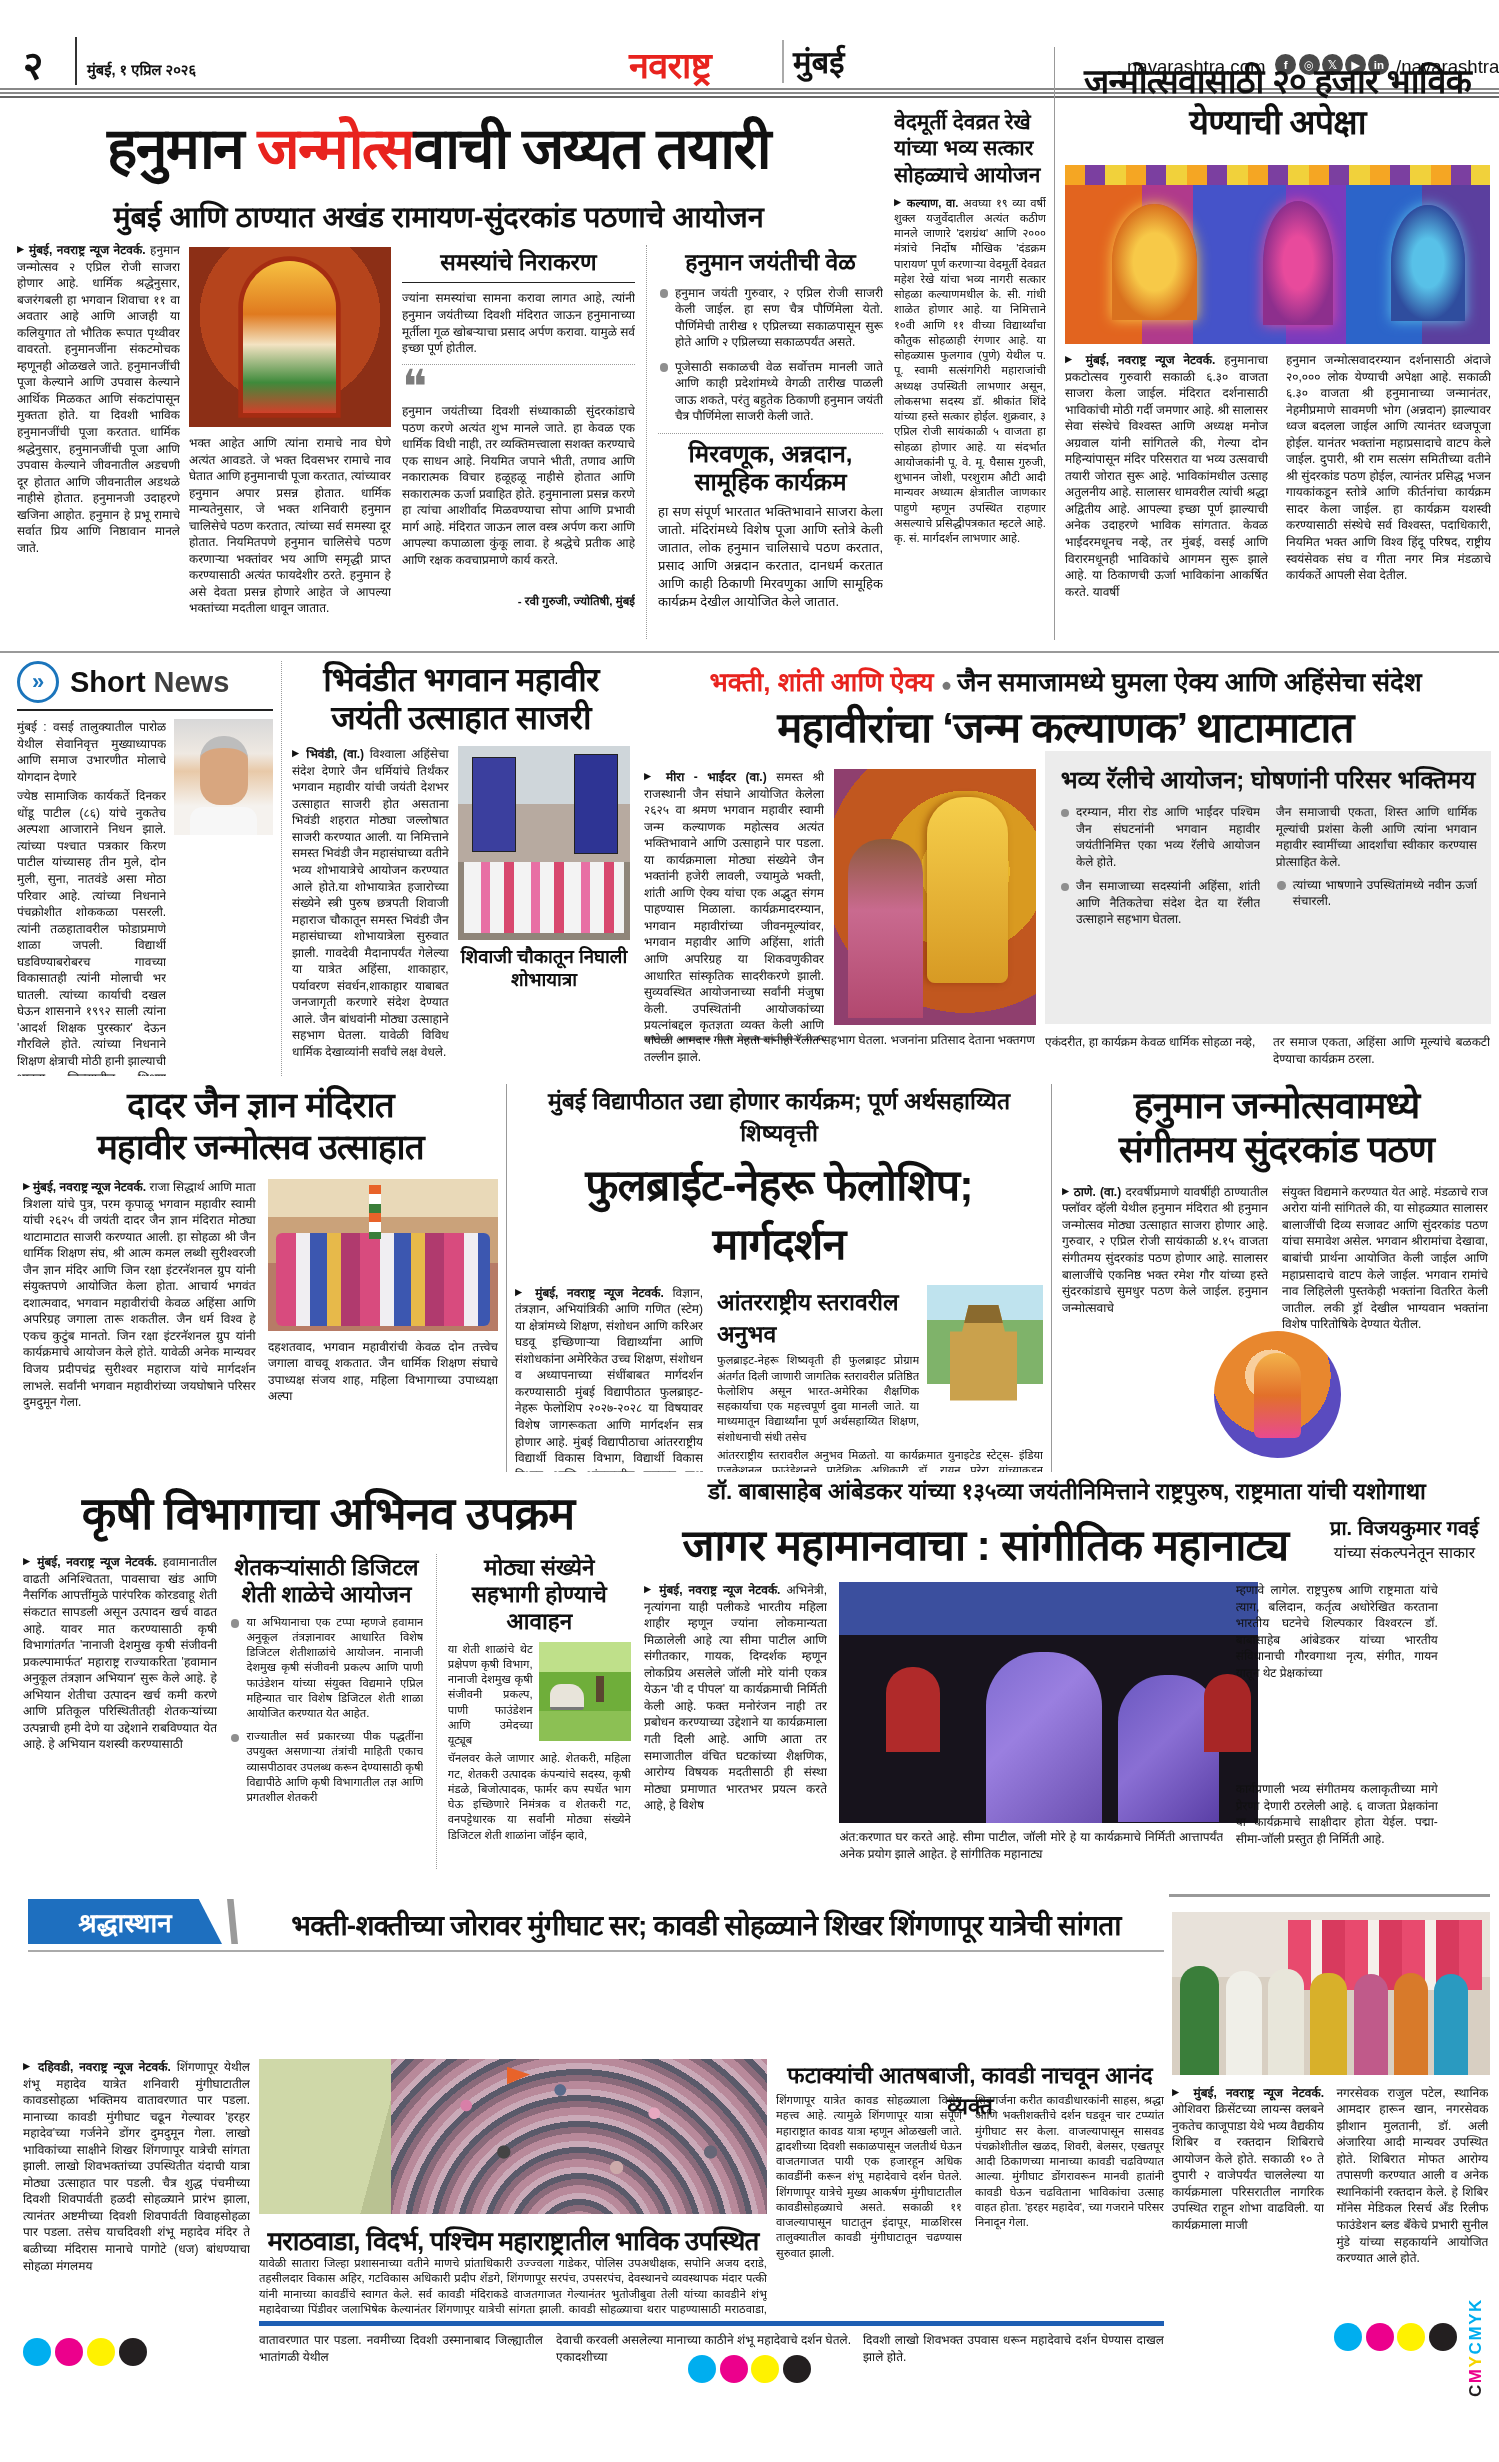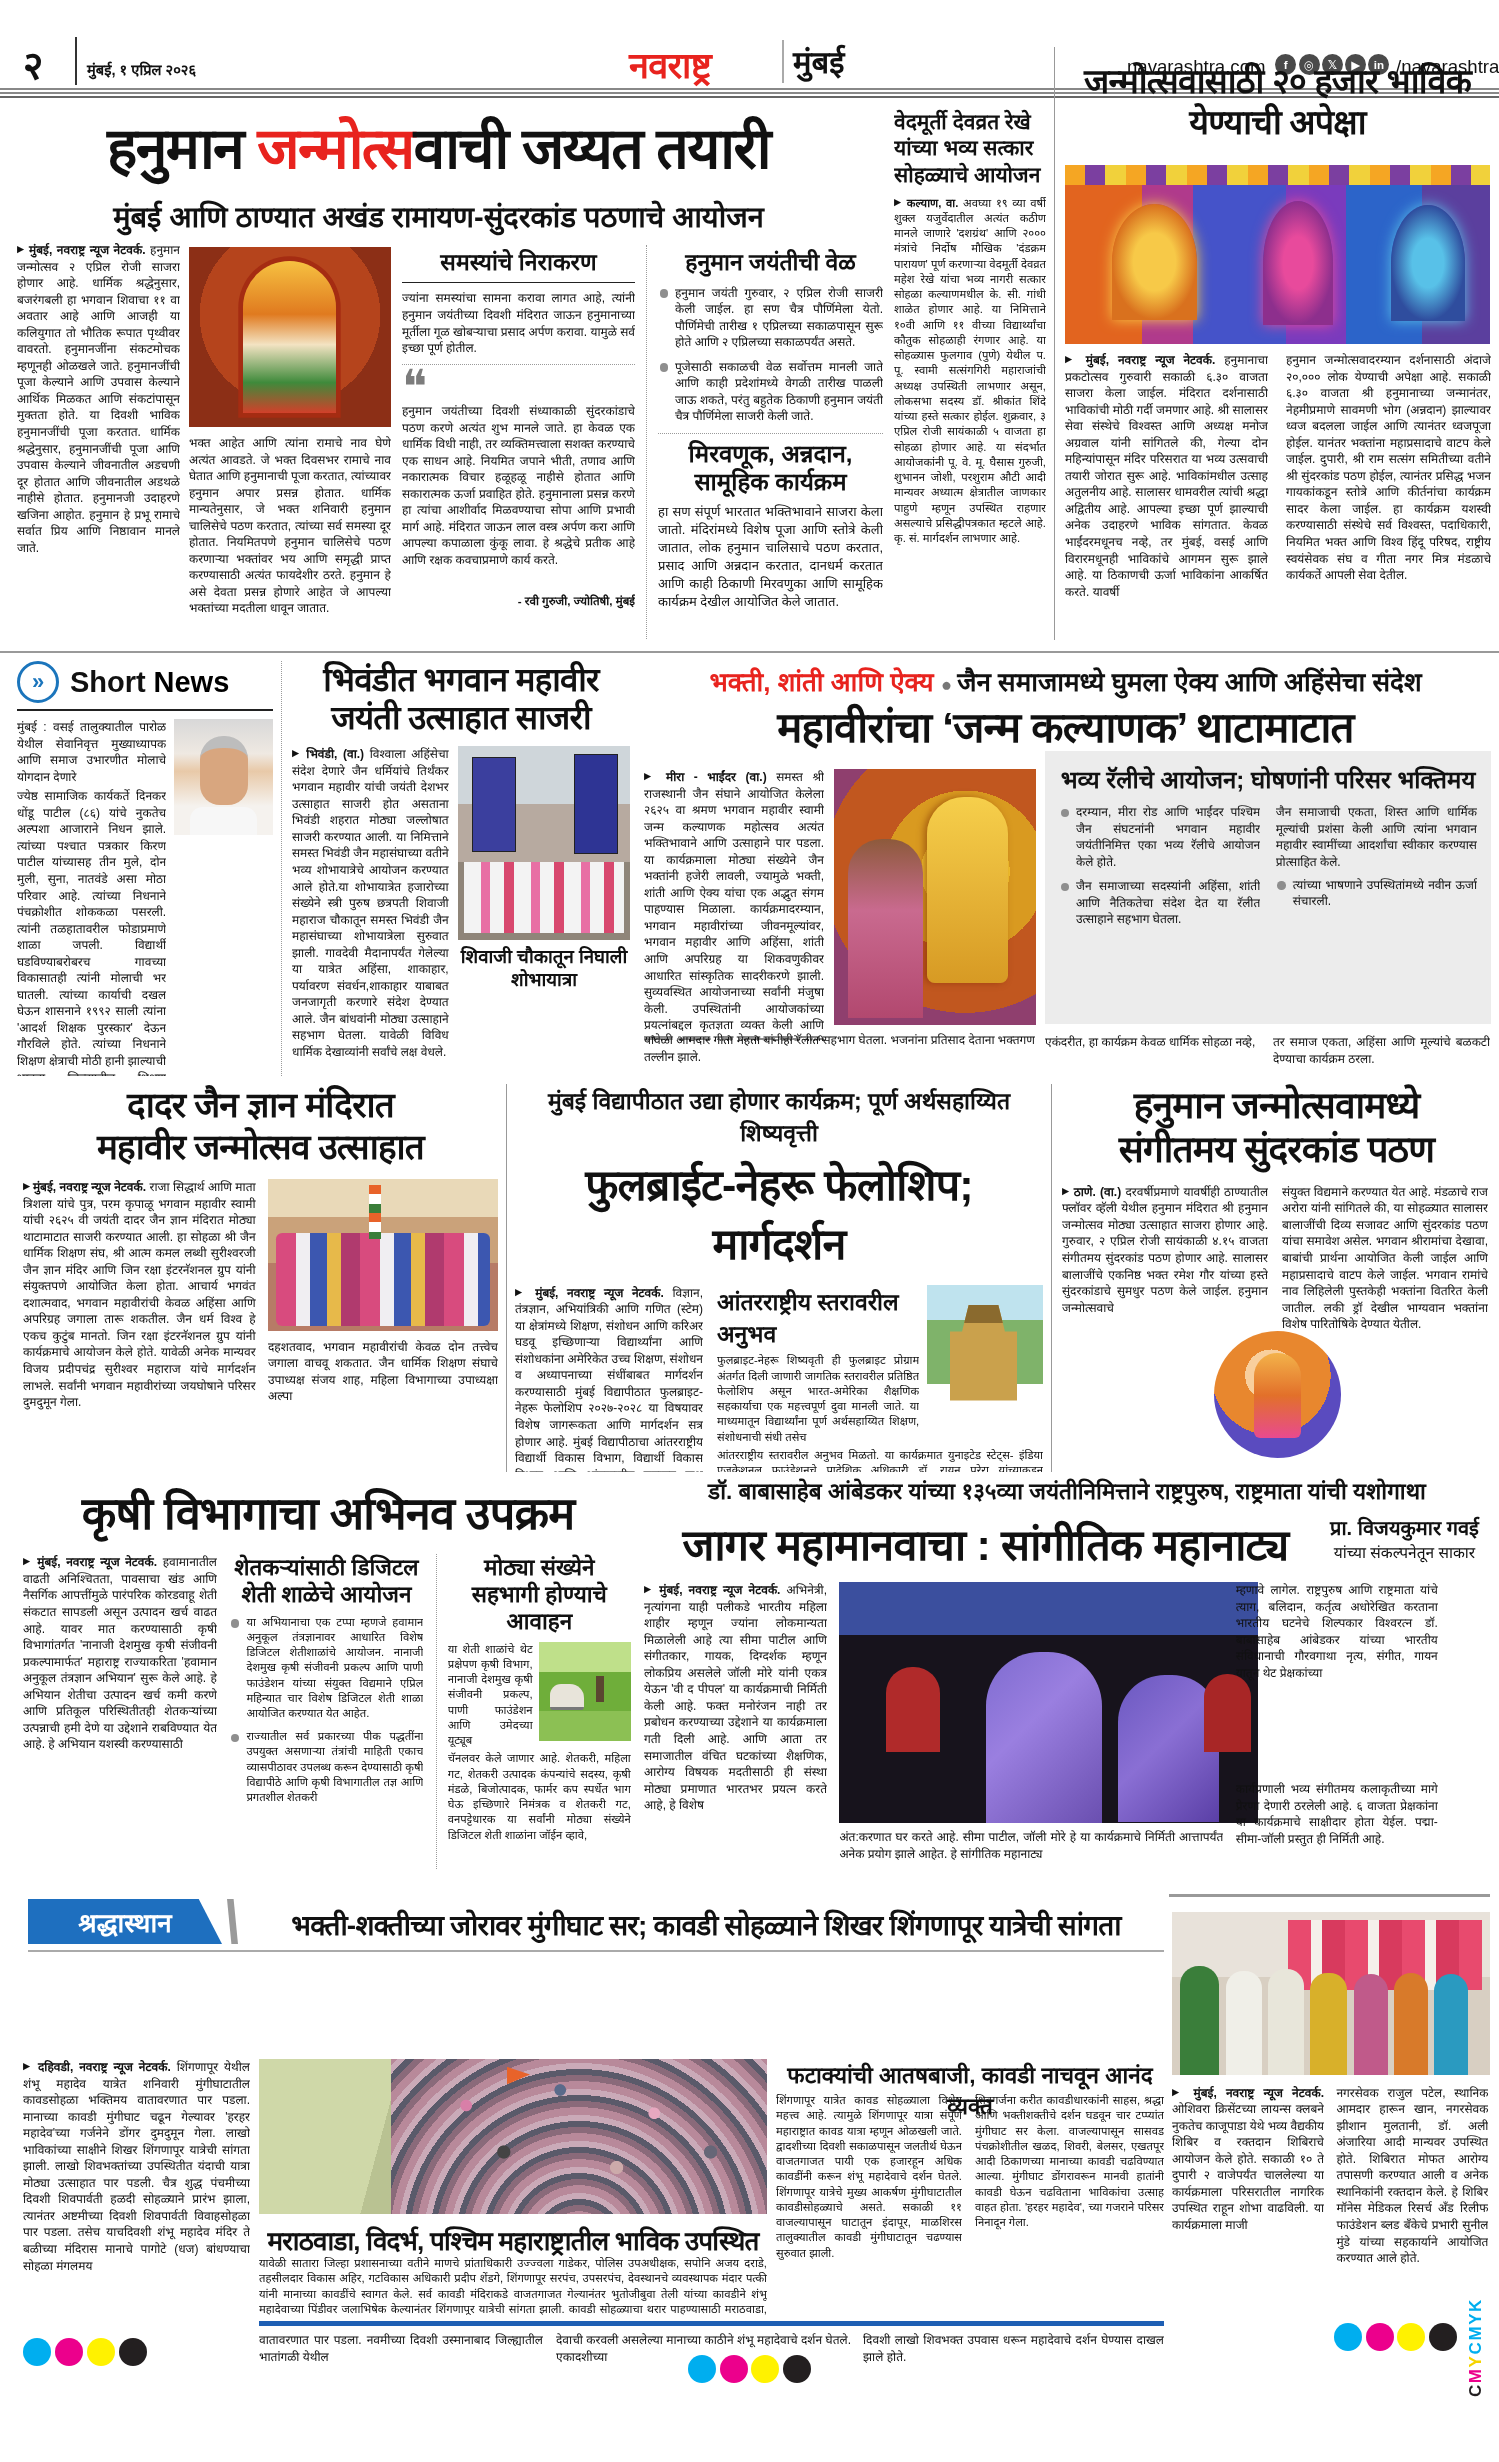--- a/index.html
+++ b/index.html
@@ -107,21 +107,21 @@
     <span>हनुमानाचा प्रकटोत्सव गुरुवारी सकाळी ६.३० वाजता साजरा केला जाईल. मंदिरात दर्शनासाठी भाविकांची मोठी गर्दी जमणार आहे. श्री सालासर सेवा संस्थेचे विश्वस्त आणि अध्यक्ष मनोज अग्रवाल यांनी सांगितले की, गेल्या दोन महिन्यांपासून मंदिर परिसरात या भव्य उत्सवाची तयारी जोरात सुरू आहे. भाविकांमधील उत्साह अतुलनीय आहे. सालासर धामवरील त्यांची श्रद्धा अद्वितीय आहे. आपल्या इच्छा पूर्ण झाल्याची अनेक उदाहरणे भाविक सांगतात. केवळ भाईंदरमधूनच नव्हे, तर मुंबई, वसई आणि विरारमधूनही भाविकांचे आगमन सुरू झाले आहे. या ठिकाणची ऊर्जा भाविकांना आकर्षित करते. यावर्षी</span>
   </div>
   <div class="abs body-txt just" style="left:1286px;top:352px;width:205px;height:287px;">हनुमान जन्मोत्सवादरम्यान दर्शनासाठी अंदाजे २०,००० लोक येण्याची अपेक्षा आहे. सकाळी ६.३० वाजता श्री हनुमानाच्या जन्मानंतर, नेहमीप्रमाणे सावमणी भोग (अन्नदान) झाल्यावर ध्वज बदलला जाईल आणि त्यानंतर ध्वजपूजा होईल. यानंतर भक्तांना महाप्रसादाचे वाटप केले जाईल. दुपारी, श्री राम सत्संग समितीच्या वतीने श्री सुंदरकांड पठण होईल, त्यानंतर प्रसिद्ध भजन गायकांकडून स्तोत्रे आणि कीर्तनांचा कार्यक्रम सादर केला जाईल. हा कार्यक्रम यशस्वी करण्यासाठी संस्थेचे सर्व विश्वस्त, पदाधिकारी, नियमित भक्त आणि विश्व हिंदू परिषद, राष्ट्रीय स्वयंसेवक संघ व गीता नगर मित्र मंडळाचे कार्यकर्ते आपली सेवा देतील.</div>
 
   <div class="abs" style="left:0;top:651px;width:1500px;height:1.6px;background:#999;"></div>
 
   <div class="abs" style="left:17px;top:661px;width:256px;height:415px;overflow:hidden;">
     <div style="display:flex;align-items:center;border-bottom:2.3px solid #222;padding-bottom:6.2px;">
       <span style="width:36px;height:36px;border-radius:50%;border:3.9px solid #1b75bc;color:#1b75bc;display:inline-flex;align-items:center;justify-content:center;font-size:22px;font-weight:bold;">»</span>
       <span style="font-size:29px;font-weight:bold;margin-left:11px;">Short</span>
-      <span style="font-size:29px;font-weight:bold;color:#000000;margin-left:7.8px;">News</span>
+      <span style="font-size:29px;font-weight:bold;color:#404040;margin-left:7.8px;">News</span>
     </div>
     <div style="margin-top:7.8px;overflow:hidden;">
       <div class="img" style="float:right;width:99px;height:116px;margin:0 0 4.7px 7.8px;background:linear-gradient(#d8d8d8,#efe9e2 30%,#e8c9a8 45%,#f5f2ee 75%);">
         <div style="width:48px;height:57px;margin:17px auto 0;border-radius:23px 23px 20px 20px;background:#d8a67f;border-top:12.4px solid #bdbdbd;"></div>
         <div style="width:67px;height:31px;margin:1.6px auto 0;border-radius:12.4px 12.4px 0 0;background:#f7f7f7;"></div>
       </div>
       <div class="body-txt just">मुंबई : वसई तालुक्यातील पारोळ येथील सेवानिवृत्त मुख्याध्यापक आणि समाज उभारणीत मोलाचे योगदान देणारे</div>
       <div class="body-txt just" style="margin-top:3.1px;">ज्येष्ठ सामाजिक कार्यकर्ते दिनकर धोंडू पाटील (८६) यांचे नुकतेच अल्पशा आजाराने निधन झाले. त्यांच्या पश्चात पत्रकार किरण पाटील यांच्यासह तीन मुले, दोन मुली, सुना, नातवंडे असा मोठा परिवार आहे. त्यांच्या निधनाने पंचक्रोशीत शोककळा पसरली. त्यांनी तळहातावरील फोडाप्रमाणे शाळा जपली. विद्यार्थी घडविण्याबरोबरच गावच्या विकासातही त्यांनी मोलाची भर घातली. त्यांच्या कार्याची दखल घेऊन शासनाने १९९२ साली त्यांना 'आदर्श शिक्षक पुरस्कार' देऊन गौरविले होते. त्यांच्या निधनाने शिक्षण क्षेत्राची मोठी हानी झाल्याची भावना जिल्ह्यातील शिक्षण विभागाने 'आदर्श शिक्षक पुरस्कार' देऊन गौरविताना व्यक्त केली.</div>
     </div>
   </div>

